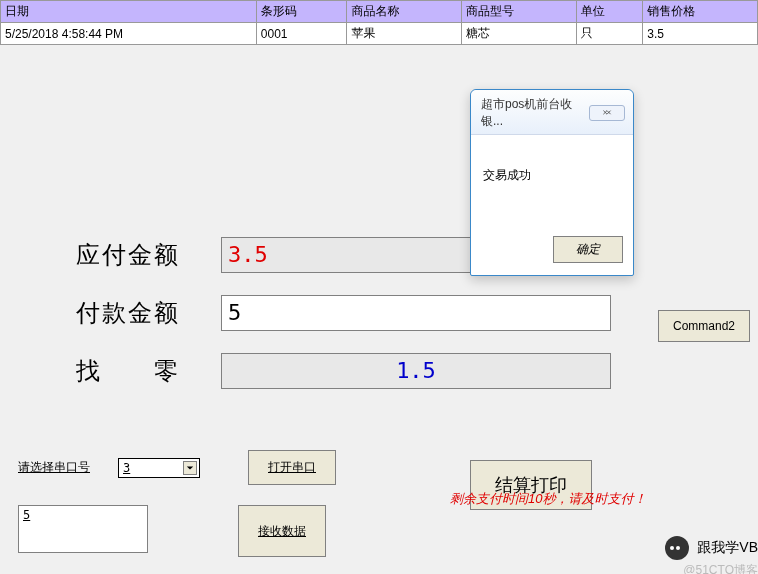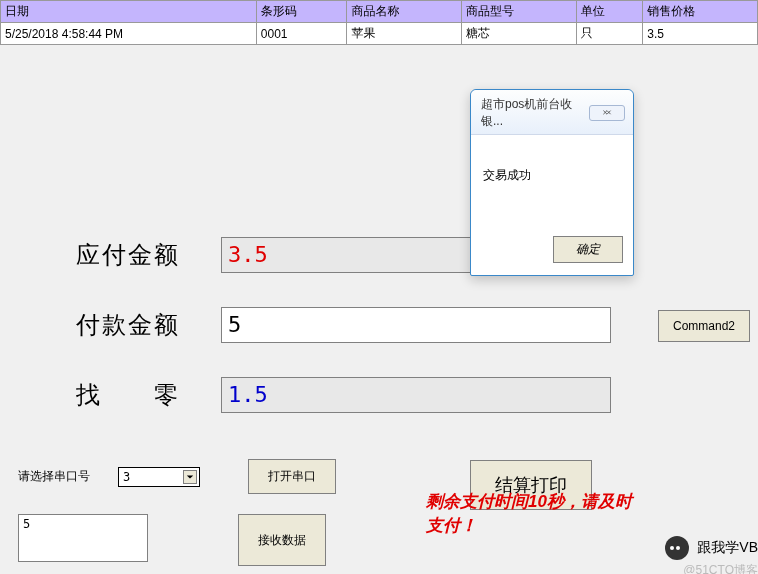--- a/index.html
+++ b/index.html
@@ -16,21 +16,21 @@
     .table th, .table td {
       border: 1px solid #999;
       padding: 2px 4px;
       text-align: left;
       font-weight: normal;
       font-size: 12px;
       height: 18px;
     }
     .table th { background: #c4b5fd; }
     .main { position: relative; width: 100%; height: 540px; }
-    .row { display: flex; align-items: center; margin-bottom: 34px; }
+    .row { display: flex; align-items: center; margin-bottom: 22px; }
     .bignum-area { position: absolute; top: 192px; left: 76px; width: 540px; }
     .label-big { font-size: 24px; width: 145px; text-align: left; letter-spacing: 2px; }
     .value-box {
       border: 1px solid #808080;
       background: #e8e8e8;
       height: 36px;
       width: 390px;
       font-size: 22px;
       font-family: "Consolas","SimSun",monospace;
       padding: 2px 6px;
@@ -40,49 +40,49 @@
       border: 1px solid #808080;
       background: #fff;
       height: 36px;
       width: 390px;
       font-size: 22px;
       font-family: "Consolas","SimSun",monospace;
       padding: 2px 6px;
       line-height: 30px;
     }
     .red { color: #e00000; }
-    .blue { color: #0000cc; }
+    .blue { color: #0000cc; text-align: center; }
     .btn {
       border: 1px solid #808080;
       background: #ece9d8;
       padding: 6px 14px;
       font-size: 12px;
       cursor: pointer;
       font-family: "SimSun","宋体",sans-serif;
     }
     .btn-big { padding: 12px 24px; font-size: 18px; }
     .btn-wide { padding: 8px 14px; width: 88px; text-align:center; }
     .btn-side { position: absolute; top: 265px; right: 8px; padding: 8px 14px; font-size: 12px; }
-    .port-area { position: absolute; top: 414px; left: 18px; }
+    .port-area { position: absolute; top: 405px; left: 18px; text-decoration: underline; }
     .port-label { font-size: 12px; }
     .select {
       border: 1px solid #000; background: #fff; height: 20px; width: 82px;
       display: inline-flex; align-items: center; justify-content: space-between; padding: 0 2px 0 4px;
       font-family: "Consolas","SimSun",monospace; font-size: 12px;
     }
     .select .arrow { width: 14px; height: 14px; background: #ece9d8; border: 1px solid #808080; display: flex; align-items:center; justify-content:center; }
     .select .arrow svg { width: 8px; height: 8px; }
     .text-small {
       border: 1px solid #808080; background: #fff; width: 130px; height: 48px;
       font-size: 12px; padding: 2px 4px; font-family: "Consolas","SimSun",monospace;
     }
     .settle-btn { position: absolute; top: 375px; left: 470px; margin-top: 40px; }
     .countdown {
-      position: absolute; top: 445px; left: 426px; width: 220px;
-      color: #e00000; font-size: 17px; font-style: italic; font-weight: bold; line-height: 1.4;
+      position: absolute; top: 445px; left: 450px; width: 220px;
+      color: #e00000; font-size: 13px; font-style: italic; font-weight: normal; line-height: 1.4;
     }
     
     .watermark { position:absolute; bottom:6px; right:0; display:flex; flex-direction:column; align-items:flex-end; gap:2px; }
     .wm-top { display:flex; align-items:center; gap:8px; font-size:14px; }
     .wm-circle { width:24px; height:24px; border-radius:50%; background:#333; display:flex; align-items:center; justify-content:center; }
     .wm-dots { width:14px; height:10px; display:flex; gap:2px; align-items:center; }
     .wm-dots span { display:block; width:4px; height:4px; background:#fff; border-radius:50%; }
     .wm-sub { color:#bbb; font-size:12px; }
     
     .modal {

